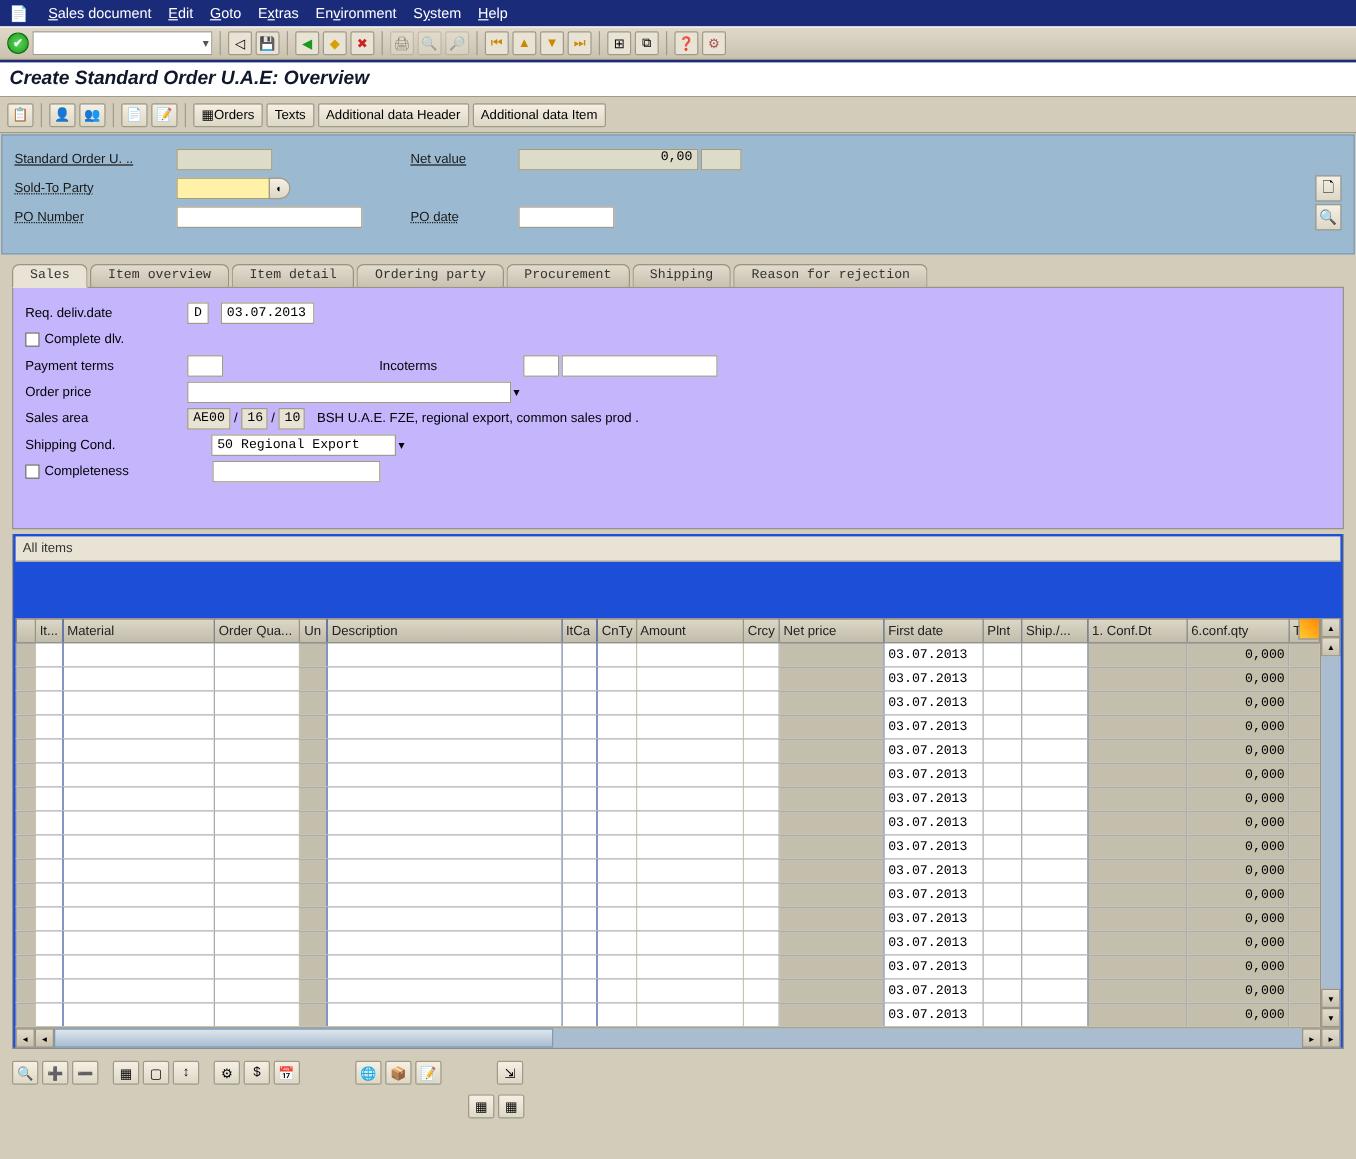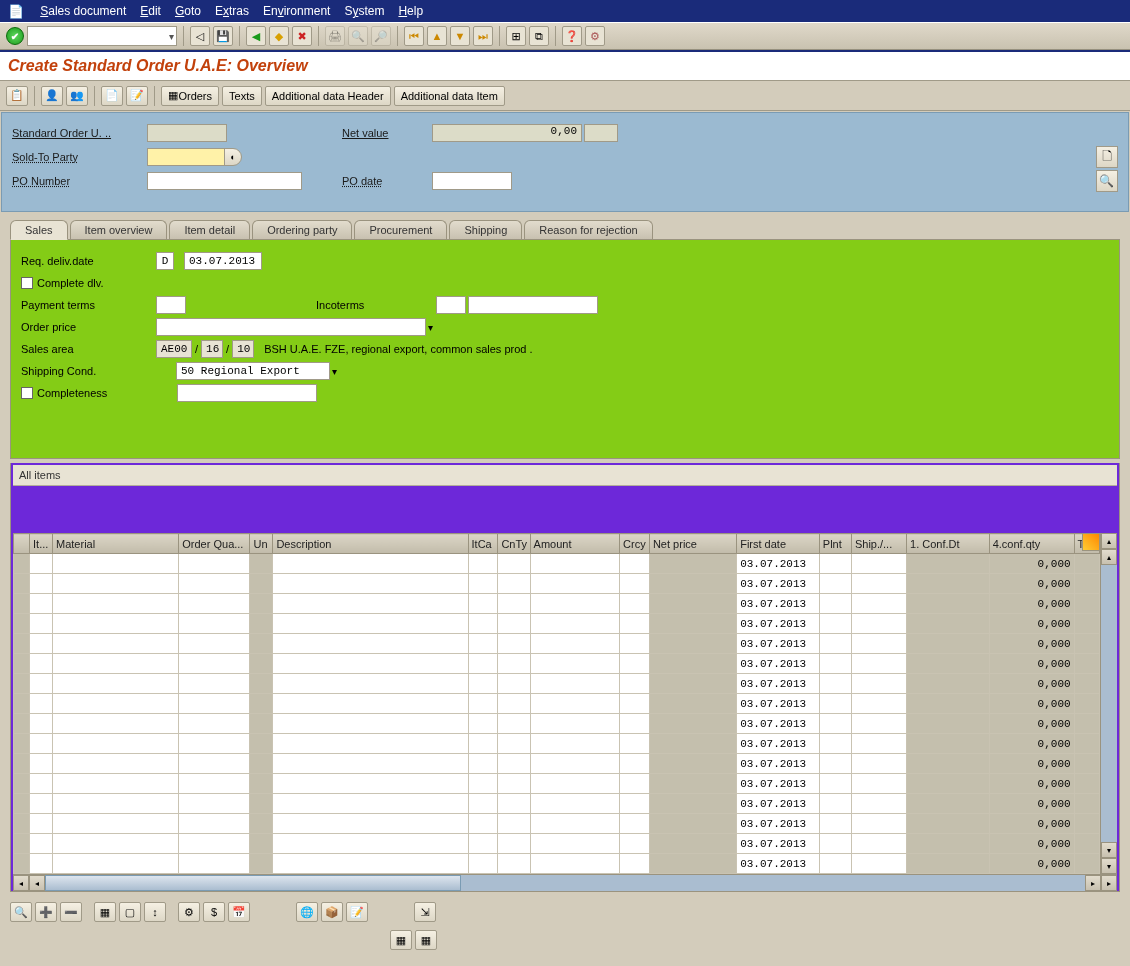--- a/index.html
+++ b/index.html
@@ -8,44 +8,44 @@
   .menubar .docicon { color: #7dc9e8; font-size: 13px; margin-right: 2px; }
   .menubar span { cursor: default; }
   .menubar span u { text-decoration: underline; }
   .toolbar { background: linear-gradient(#e0d9ca, #c9c2b0); height: 28px; border-top: 1px solid #fff; border-bottom: 1px solid #96907e; display: flex; align-items: center; padding-left: 6px; gap: 3px; }
   .tb-btn { width: 20px; height: 20px; border: 1px solid #a09a88; background: #e8e3d4; border-radius: 2px; display: inline-flex; align-items: center; justify-content: center; font-size: 11px; cursor: default; }
   .tb-sep { width: 1px; height: 20px; background: #a09a88; margin: 0 3px; }
   .tb-cmd { width: 150px; height: 20px; background: #fff; border: 1px solid #a09a88; display: flex; align-items: center; padding: 0 2px; }
   .tb-cmd .dd { margin-left:auto; font-size:10px; color:#555; }
   .green-ok { background: radial-gradient(circle, #5fd85f, #1a9a1a); color:#fff; border-radius:50%; width:18px; height:18px; display:inline-flex; align-items:center; justify-content:center; border:1px solid #0a6a0a; font-weight:bold; font-size:10px; }
   .title-strip { background: #fff; padding: 5px 8px; border-top: 2px solid #1a2b7a; border-bottom: 1px solid #a09a88; }
-  .title-strip h1 { color: #c2410c; font-size: 16px; font-style: italic; font-weight: bold; }
+  .title-strip h1 { color: #0f172a; font-size: 16px; font-style: italic; font-weight: bold; }
   .appbar { background: #d3ccbb; height: 30px; display: flex; align-items: center; padding-left: 6px; gap: 3px; border-bottom: 1px solid #a09a88; }
   .app-btn { height: 20px; border: 1px solid #a09a88; background: linear-gradient(#f5f0e3,#ddd7c6); border-radius: 2px; padding: 0 6px; display: inline-flex; align-items: center; font-size: 11px; cursor: default; }
   .app-btn.icon-only { width: 22px; padding:0; justify-content:center; }
   .headerform { background: #9bbad1; padding: 8px 10px 18px 10px; border: 1px solid #7a9bb3; margin: 1px; }
   .hf-row { display: flex; align-items: center; height: 24px; }
   .hf-label { width: 135px; color: #1a1a1a; text-decoration: underline; }
   .hf-label.u { text-decoration: underline; text-decoration-style: dotted; }
   .hf-field { height: 18px; background: #dcdcc8; border: 1px solid #a09a88; }
   .hf-field.white { background: #fff; }
   .hf-field.yellow { background: #fff2a8; }
   .input-help { width:18px; height:18px; border:1px solid #a09a88; background:linear-gradient(#f5f0e3,#ddd7c6); display:inline-flex; align-items:center; justify-content:center; border-radius:0 50% 50% 0; margin-left:-1px; font-size:9px; }
   .icon-btn { width:22px; height:22px; border:1px solid #a09a88; background:linear-gradient(#f5f0e3,#ddd7c6); display:inline-flex; align-items:center; justify-content:center; font-size:12px; }
   .tabs { background:#d3ccbb; padding: 0 10px; }
-  .tabrow { display:flex; gap:2px; padding-top:7px; }
+  .tabrow { display:flex; gap:2px; padding-top:7px;font-family:Liberation Mono, monospace; }
   .tab { background:linear-gradient(#e2dccd,#c8c1b0); border:1px solid #9a937f; border-bottom:none; border-radius:6px 6px 0 0; padding:3px 14px; font-size:11px; color:#333; cursor:default; }
   .tab.active { background:#e8e3d4; font-weight:normal; border-bottom:1px solid #e8e3d4; margin-bottom:-1px; }
-  .tabpane { background:#84cc16; border:1px solid #9a937f; padding:10px 10px 18px 10px; }
+  .tabpane { background:#c4b5fd; border:1px solid #9a937f; padding:10px 10px 0 10px; }
   .fp-row { display:flex; align-items:center; height:22px; }
   .fp-label { width:135px; }
   .fp-fld { height:18px; background:#fff; border:1px solid #a09a88; padding:0 4px; display:inline-flex; align-items:center; font-family:"Courier New",monospace; font-size:11px; }
   .fp-fld.ro { background:#e8e3d4; }
   .chk { width:12px; height:12px; border:1px solid #666; background:#fff; display:inline-block; margin-right:4px; vertical-align:middle; }
-  .grid-wrap { background:#6d28d9; border:1px solid #9a937f; border-top:none; margin:4px 10px 0 10px; padding:2px 2px 0 2px; }
+  .grid-wrap { background:#1d4ed8; border:1px solid #9a937f; border-top:none; margin:4px 10px 0 10px; padding:2px 2px 0 2px; }
   .grid-title { background:#e8e3d4; padding:4px 6px; color:#333; border-bottom:1px solid #b3ad9b; }
   .grid-area { position:relative; display:flex;margin-top:47px; }
   .grid { flex:1; }
   .grid table { border-collapse:collapse; width:100%; table-layout:fixed; }
   .grid th { background:linear-gradient(#dcd6c6,#c1bbaa); border:1px solid #9a937f; font-weight:normal; text-align:left; padding:2px 3px; height:20px; font-size:11px; color:#222; overflow:hidden; white-space:nowrap; }
   .grid td { border:1px solid #c9c3b2; background:#fff; height:20px; padding:0 3px; font-family:"Courier New",monospace; font-size:11px; overflow:hidden; white-space:nowrap; }
   .grid td.ro { background:#c4bfad; }
   .grid td.sel { background:#c4bfad; }
   .grid td.r { text-align:right; }
   .vscroll { width:17px; background:#d3ccbb; border-left:1px solid #9a937f; display:flex; flex-direction:column; }
@@ -243,21 +243,21 @@
                 <th>Description</th>
                 <th>ItCa</th>
                 <th>CnTy</th>
                 <th>Amount</th>
                 <th>Crcy</th>
                 <th>Net price</th>
                 <th>First date</th>
                 <th>Plnt</th>
                 <th>Ship./...</th>
                 <th>1. Conf.Dt</th>
-                <th>4.conf.qty</th>
+                <th>6.conf.qty</th>
                 <th>TXT</th>
               </tr>
             </thead>
             <tbody>
               <tr>
                 <td class="sel"></td>
                 <td></td>
                 <td></td>
                 <td></td>
                 <td class="ro"></td>

